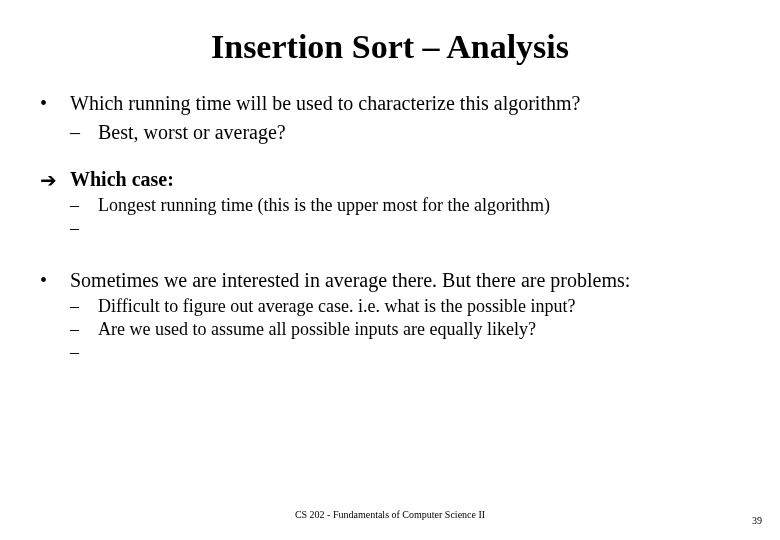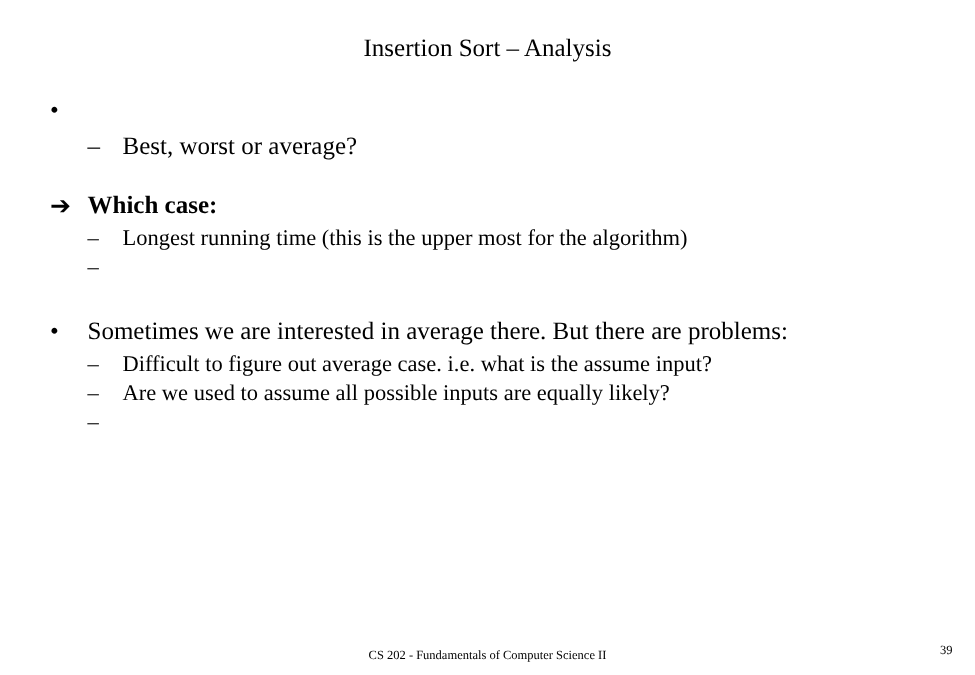--- a/index.html
+++ b/index.html
@@ -1,46 +1,47 @@
 <!DOCTYPE html>
 <html><head>
 <meta charset="utf-8">
 <style>
   * { margin: 0; padding: 0; box-sizing: border-box; }
   html, body { width: 780px; height: 540px; background: #fff; font-family: "Times New Roman", Times, serif; color: #000; }
   .slide { position: relative; width: 780px; height: 540px; padding: 28px 40px 0 40px; }
-  .title { text-align: center; font-size: 20px; font-weight: normal; margin-bottom: 26px; }
+  .title { text-align: center; font-size: 34px; font-weight: bold; margin-bottom: 26px; }
   ul.top { list-style: none; }
   ul.top > li { margin-bottom: 24px; }
   .bullet-row { display: flex; align-items: flex-start; font-size: 20px; }
   .bullet-dot { width: 30px; flex-shrink: 0; }
   .sub { list-style: none; margin-top: 6px; }
   .sub > li { display: flex; align-items: flex-start; font-size: 20px; padding-left: 30px; margin-top: 2px; }
   .sub .dash { width: 28px; flex-shrink: 0; }
   .sub2 { list-style: none; margin-top: 4px; }
   .sub2 > li { display: flex; align-items: flex-start; font-size: 18px; padding-left: 30px; margin-top: 2px; }
   .sub2 .dash { width: 28px; flex-shrink: 0; }
   .arrow-row { display: flex; align-items: flex-start; font-size: 20px; }
   .arrow { width: 30px; flex-shrink: 0; font-family: Arial, sans-serif; font-size: 20px; line-height: 1; padding-top: 2px; }
   .bold { font-weight: bold; }
-  .footer { position: absolute; bottom: 10px; left: 0; width: 100%; text-align: center; font-size: 10px; font-family: "Times New Roman", serif; }
+  .footer { position: absolute; bottom: 20px; left: 0; width: 100%; text-align: center; font-size: 10px; font-family: "Times New Roman", serif; }
   .pagenum { position: absolute; bottom: 14px; right: 18px; font-size: 10px; }
 </style>
 </head>
 <body>
 
 <div class="slide">
 
   <div class="title">Insertion Sort – Analysis</div>
 
   <ul class="top">
 
     <li>
       <div class="bullet-row">
         <span class="bullet-dot">•</span>
+        <span>Which running time will be used to characterize this algorithm?</span>
       </div>
       <ul class="sub">
         <li>
           <span class="dash">–</span>
           <span>Best, worst or average?</span>
         </li>
       </ul>
     </li>
 
     <li>
@@ -60,21 +61,21 @@
     </li>
 
     <li style="margin-top:30px;">
       <div class="bullet-row">
         <span class="bullet-dot">•</span>
         <span>Sometimes we are interested in average there. But there are problems:</span>
       </div>
       <ul class="sub2">
         <li>
           <span class="dash">–</span>
-          <span>Difficult to figure out average case. i.e. what is the assume input?</span>
+          <span>Difficult to figure out average case. i.e. what is the possible input?</span>
         </li>
         <li>
           <span class="dash">–</span>
           <span>Are we used to assume all possible inputs are equally likely?</span>
         </li>
         <li>
           <span class="dash">–</span>
         </li>
       </ul>
     </li>

